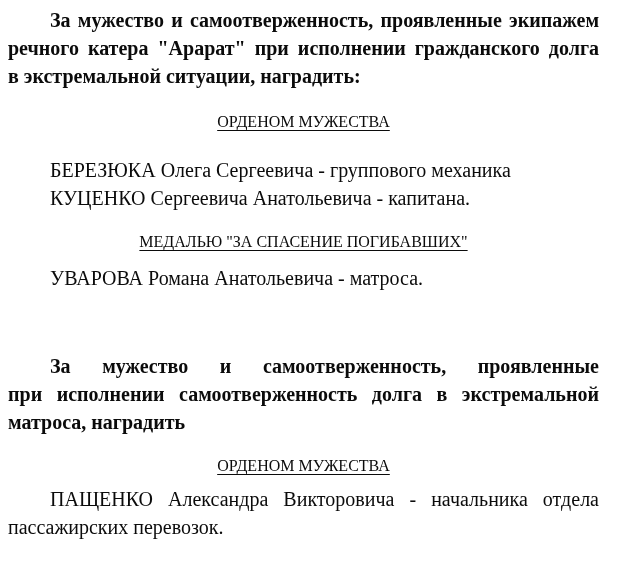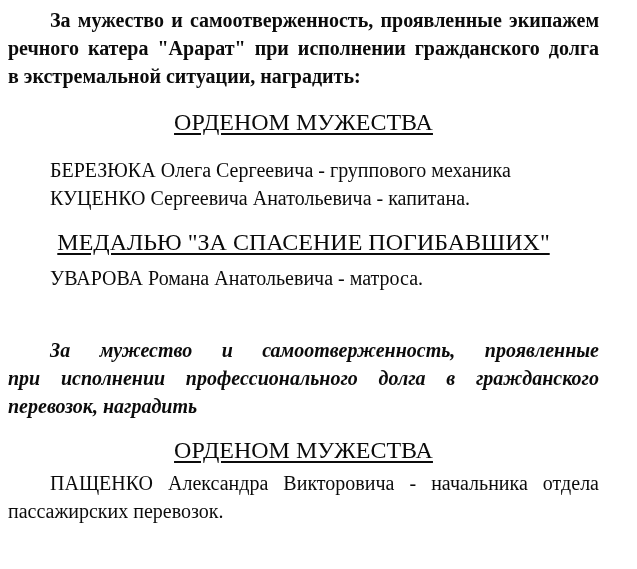--- a/index.html
+++ b/index.html
@@ -29,41 +29,41 @@
     text-align-last: justify;
     min-height: 28px;
   }
   .line.end {
     text-align: center;
     text-align-last: left;
   }
   .line.indent { text-indent: 42px; }
   .heading {
     margin: 0;
-    font-size: 24px;
+    font-size: 16px;
     font-weight: normal;
     text-align: center;
     line-height: 28px;
   }
   .u {
     text-decoration: underline;
     text-underline-offset: 3px;
   }
   .awardees { margin: 0; padding-left: 42px; }
   .listline {
     text-align: right;
     text-align-last: left;
     min-height: 28px;
   }
   
   #heading-order-1   { margin-top: 18px; }
   #order-awardees    { margin-top: 20px; }
   #heading-medal     { margin-top: 16px; }
   #medal-awardees    { margin-top: 8px; }
-  #citation-prof     { margin-top: 44px; font-style: italic; }
+  #citation-prof     { margin-top: 60px; }
   #heading-order-2   { margin-top: 16px; }
   #order2-paragraph  { margin-top: 5px; }
 </style>
 </head>
 <body>
 
 <div class="page">
 
   <section class="para bold" id="citation-civil">
     <div class="line indent">За мужество и самоотверженность, проявленные экипажем</div>
@@ -83,22 +83,22 @@
   <h2 class="heading" id="heading-medal">
     <span class="u">МЕДАЛЬЮ "ЗА СПАСЕНИЕ ПОГИБАВШИХ"</span>
   </h2>
 
   <section class="awardees" id="medal-awardees">
     <div class="listline">УВАРОВА Романа Анатольевича - матроса.</div>
   </section>
 
   <section class="para bold" id="citation-prof">
     <div class="line indent">За мужество и самоотверженность, проявленные</div>
-    <div class="line">при исполнении профессионального долга в гражданского</div>
-    <div class="line end">перевозок, наградить</div>
+    <div class="line">при исполнении самоотверженность долга в экстремальной</div>
+    <div class="line end">матроса, наградить</div>
   </section>
 
   <h2 class="heading" id="heading-order-2">
     <span class="u">ОРДЕНОМ МУЖЕСТВА</span>
   </h2>
 
   <section class="para" id="order2-paragraph">
     <div class="line indent">ПАЩЕНКО Александра Викторовича - начальника отдела</div>
     <div class="line end">пассажирских перевозок.</div>
   </section>

